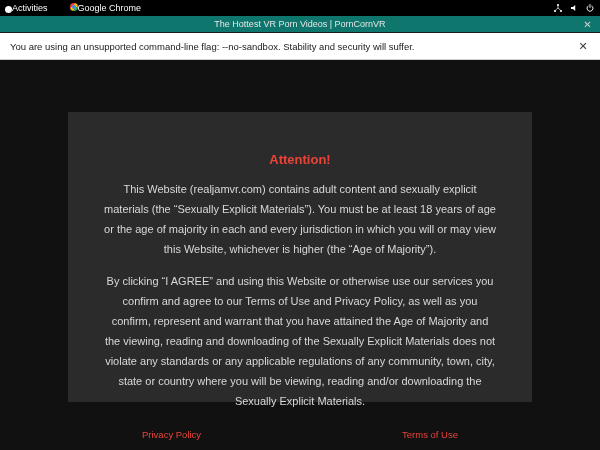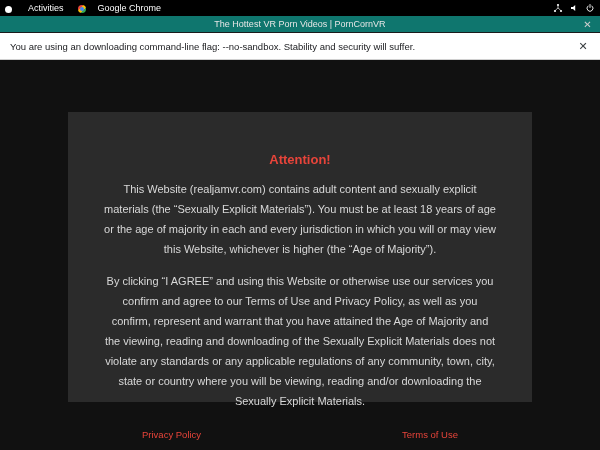--- a/index.html
+++ b/index.html
@@ -13,30 +13,30 @@
   
   .topbar {
     position: absolute; top: 0; left: 0;
     width: 600px; height: 16px;
     background: #000;
     display: flex; align-items: center;
     color: #ffffff;
     font-size: 9px;
   }
   .topbar-left {
-    display: flex; align-items: flex-end; gap: 16px;
+    display: flex; align-items: flex-end; gap: 0;
     padding-left: 5px;
   }
   .activities-dot {
     width: 7px; height: 7px; border-radius: 50%;
     background: #ffffff; display: inline-block;
   }
   .topbar-app {
-    display: flex; align-items: flex-end; gap: 12px;
-    margin-left: 14px;
+    display: flex; align-items: flex-start; gap: 0;
+    margin-left: 22px;
   }
   .chrome-icon {
     width: 8px; height: 8px; border-radius: 50%;
     background: linear-gradient(135deg,#e8453c 0 33%,#f9bc05 33% 66%,#34a853 66% 100%);
     position: relative;
   }
   .chrome-icon::after {
     content: ""; position: absolute; top: 2px; left: 2px;
     width: 4px; height: 4px; border-radius: 50%;
     background: #4285f4;
@@ -171,21 +171,21 @@
     </svg>
   </div>
 </div>
 
 <div class="titlebar">
   <span>The Hottest VR Porn Videos | PornCornVR</span>
   <span class="titlebar-close">✕</span>
 </div>
 
 <div class="infobar">
-  <span class="infobar-text">You are using an downloading command-line flag: --no-sandbox. Stability and security will suffer.</span>
+  <span class="infobar-text">You are using an unsupported command-line flag: --no-sandbox. Stability and security will suffer.</span>
   <span class="infobar-close">✕</span>
 </div>
 
 <div class="page">
   <div class="modal">
     <div class="attention">Attention!</div>
     <p class="para">This Website (realjamvr.com) contains adult content and sexually explicit materials (the “Sexually Explicit Materials”). You must be at least 18 years of age or the age of majority in each and every jurisdiction in which you will or may view this Website, whichever is higher (the “Age of Majority”).</p>
     <p class="para">By clicking “I AGREE” and using this Website or otherwise use our services you confirm and agree to our Terms of Use and Privacy Policy, as well as you confirm, represent and warrant that you have attained the Age of Majority and the viewing, reading and downloading of the Sexually Explicit Materials does not violate any standards or any applicable regulations of any community, town, city, state or country where you will be viewing, reading and/or downloading the Sexually Explicit Materials.</p>
     <div class="links">
       <a href="#">Privacy Policy</a>

